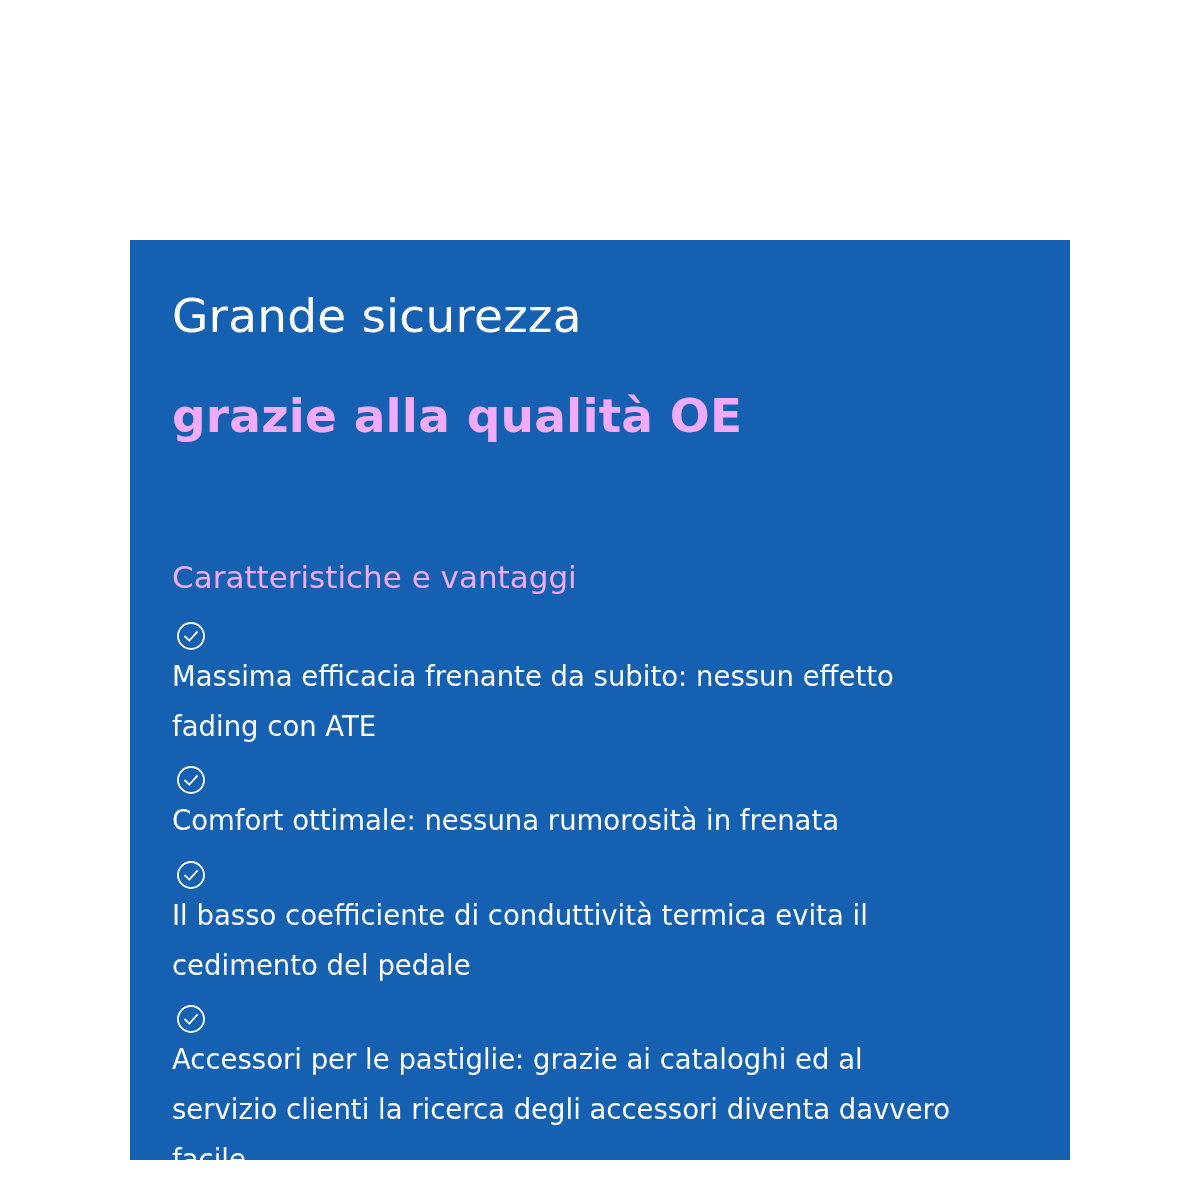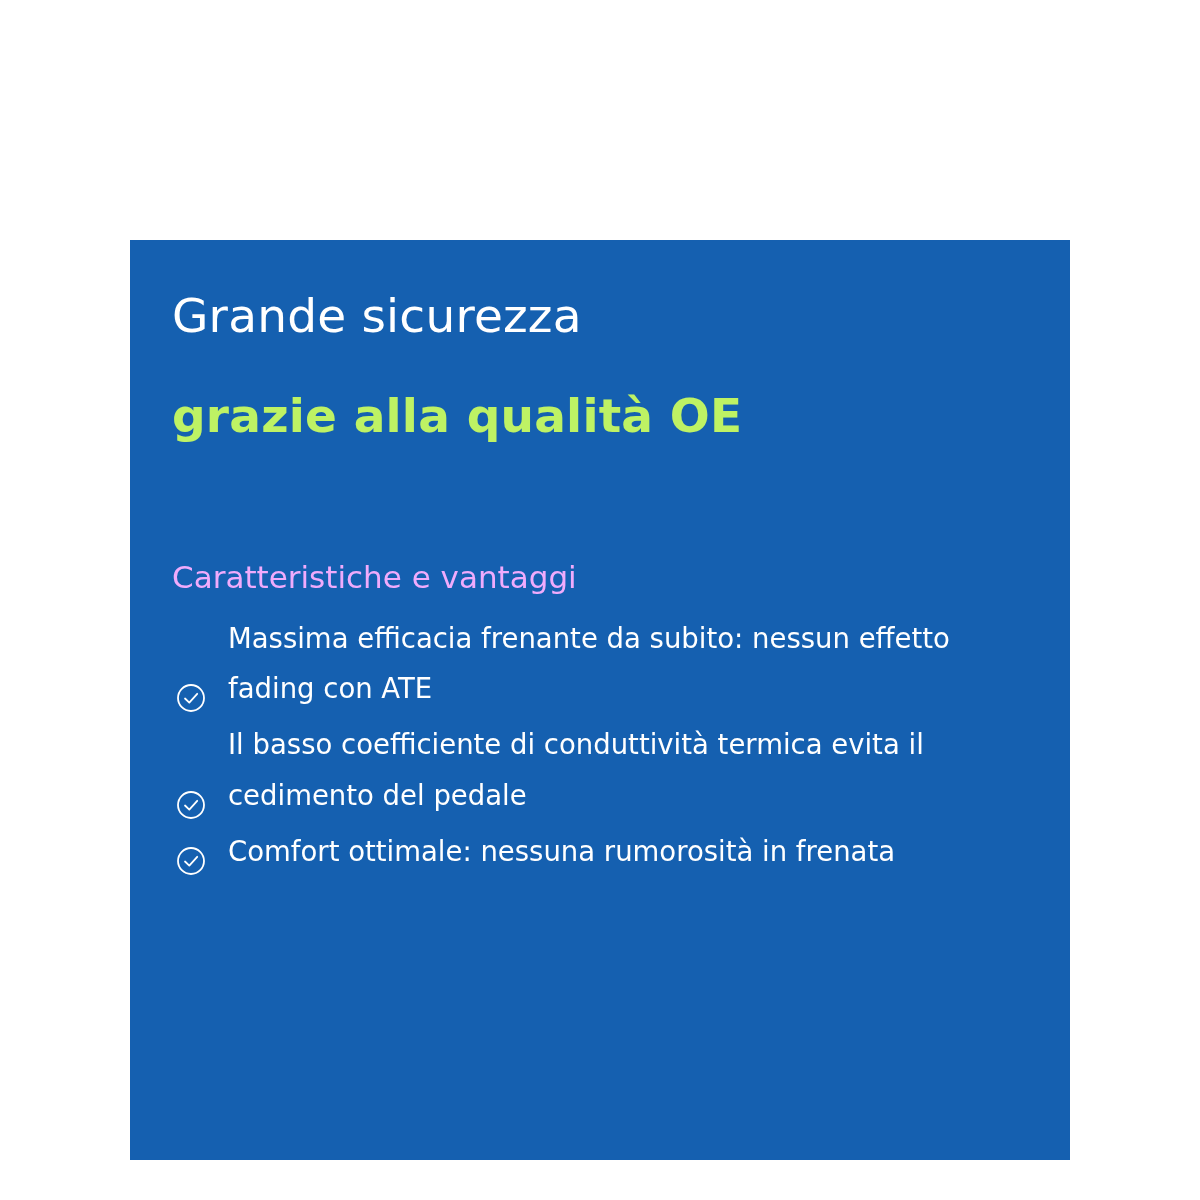--- a/index.html
+++ b/index.html
@@ -41,40 +41,41 @@
     margin: 0 0 48px 0;
     color: #ffffff;
   }
 
   .headline-bold {
     font-size: 47px;
     font-weight: 700;
     line-height: 1.1;
     letter-spacing: 0.2px;
     margin: 0;
-    color: #bef264;
+    color: #f0abfc;
   }
 
   .features-title {
     font-size: 31px;
     font-weight: 400;
     margin: 118px 0 18px 0;
     color: #f0abfc;
   }
 
   .feature-list {
     list-style: none;
     margin: 0;
     padding: 0;
   }
 
   .feature-item {
     display: flex;
-    align-items: flex-end;
+    align-items: flex-start;
     margin-bottom: 6px;
+    flex-direction: column;
   }
 
   .check-icon {
     flex: 0 0 auto;
     width: 30px;
     height: 30px;
     margin: 8px 22px 0 4px;
   }
 
   .check-icon svg {
@@ -115,30 +116,39 @@
         <span class="feature-text">Massima efficacia frenante da subito: nessun effetto fading con ATE</span>
       </li>
 
       <li class="feature-item">
         <span class="check-icon">
           <svg viewBox="0 0 30 30" aria-hidden="true">
             <circle cx="15" cy="15" r="13" fill="none" stroke="#ffffff" stroke-width="1.8"></circle>
             <polyline points="9,15.5 13.3,19.6 21.2,10.8" fill="none" stroke="#ffffff" stroke-width="1.8" stroke-linecap="round" stroke-linejoin="round"></polyline>
           </svg>
         </span>
-        <span class="feature-text">Il basso coefficiente di conduttività termica evita il cedimento del pedale</span>
+        <span class="feature-text">Comfort ottimale: nessuna rumorosità in frenata</span>
       </li>
 
       <li class="feature-item">
         <span class="check-icon">
           <svg viewBox="0 0 30 30" aria-hidden="true">
             <circle cx="15" cy="15" r="13" fill="none" stroke="#ffffff" stroke-width="1.8"></circle>
             <polyline points="9,15.5 13.3,19.6 21.2,10.8" fill="none" stroke="#ffffff" stroke-width="1.8" stroke-linecap="round" stroke-linejoin="round"></polyline>
           </svg>
         </span>
-        <span class="feature-text">Comfort ottimale: nessuna rumorosità in frenata</span>
+        <span class="feature-text">Il basso coefficiente di conduttività termica evita il cedimento del pedale</span>
       </li>
 
 
+      <li class="feature-item">
+        <span class="check-icon">
+          <svg viewBox="0 0 30 30" aria-hidden="true">
+            <circle cx="15" cy="15" r="13" fill="none" stroke="#ffffff" stroke-width="1.8"></circle>
+            <polyline points="9,15.5 13.3,19.6 21.2,10.8" fill="none" stroke="#ffffff" stroke-width="1.8" stroke-linecap="round" stroke-linejoin="round"></polyline>
+          </svg>
+        </span>
+        <span class="feature-text">Accessori per le pastiglie: grazie ai cataloghi ed al servizio clienti la ricerca degli accessori diventa davvero facile.</span>
+      </li>
 
     </ul>
   </div>
 </div>
 
 </body></html>

